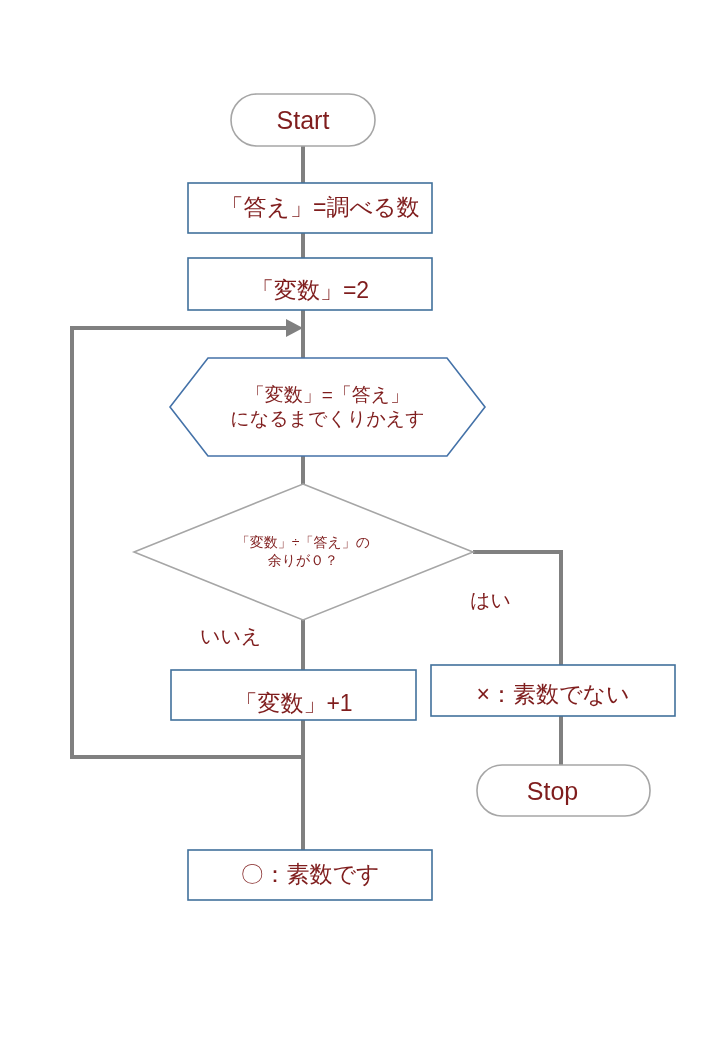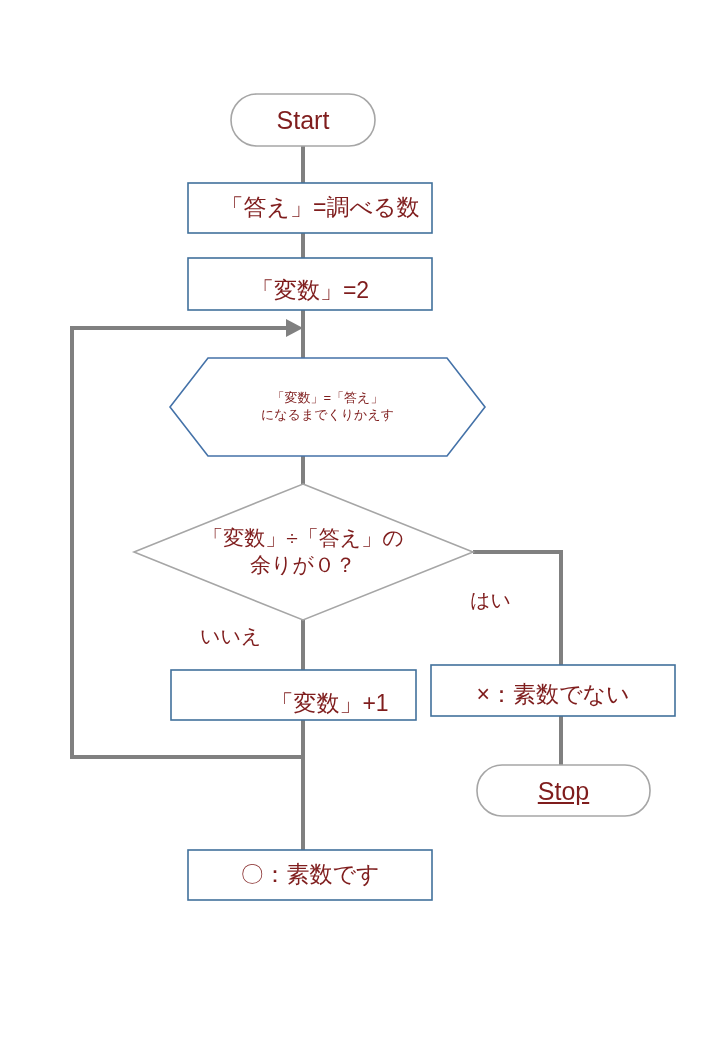--- a/index.html
+++ b/index.html
@@ -31,22 +31,22 @@
     align-items: center;
     justify-content: center;
     text-align: center;
     color: #7f1d1d;
     line-height: 1.28;
     white-space: pre-line;
     pointer-events: none;
   }
   .term-label { font-size: 25px; }
   .box-label  { font-size: 23px; }
-  .hex-label  { font-size: 13px; }
-  .dia-label  { font-size: 21px; }
+  .hex-label  { font-size: 19px; }
+  .dia-label  { font-size: 14px; }
   .edge-label {
     position: absolute;
     font-size: 20px;
     color: #7f1d1d;
     white-space: nowrap;
   }
 </style>
 </head>
 <body>
 
@@ -101,25 +101,25 @@
   <div class="node-label box-label" style="left:188px; top:183px; width:264px; height:50px;">「答え」=調べる数</div>
 
   <div class="node-label box-label" style="left:188px; top:258px; width:244px; height:66px;text-align:center;">「変数」=2</div>
 
   <div class="node-label hex-label" style="left:190px; top:358px; width:275px; height:98px;">「変数」=「答え」
 になるまでくりかえす</div>
 
   <div class="node-label dia-label" style="left:173px; top:484px; width:260px; height:136px;">「変数」÷「答え」の
 余りが０？</div>
 
-  <div class="node-label box-label" style="left:171px; top:670px; width:245px; height:68px;margin-left:36px;">「変数」+1</div>
+  <div class="node-label box-label" style="left:171px; top:670px; width:245px; height:68px;">「変数」+1</div>
 
   <div class="node-label box-label" style="left:431px; top:665px; width:244px; height:60px;">×：素数でない</div>
 
-  <div class="node-label term-label" style="left:477px; top:765px; width:173px; height:51px;text-decoration:underline;">Stop</div>
+  <div class="node-label term-label" style="left:466px; top:765px; width:173px; height:51px;">Stop</div>
 
   <div class="node-label box-label" style="left:188px; top:850px; width:244px; height:50px;font-family:Liberation Serif, serif;">〇：素数です</div>
 
   <div class="edge-label" style="left:470px; top:587px;">はい</div>
 
   <div class="edge-label" style="left:200px; top:623px;">いいえ</div>
 
 </div>
 
 </body></html>

